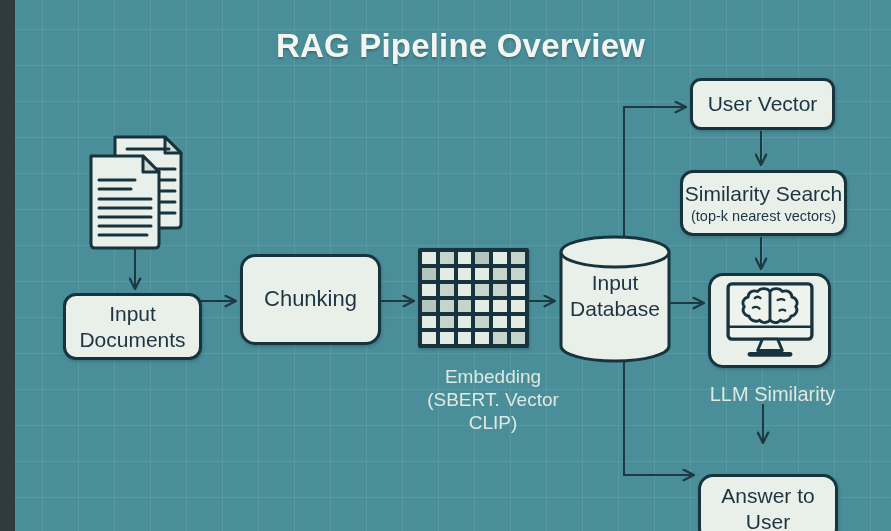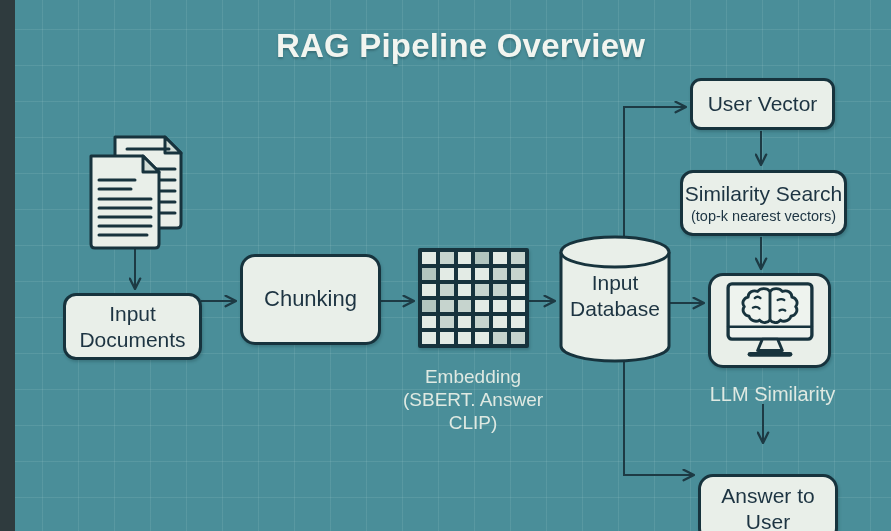--- a/index.html
+++ b/index.html
@@ -42,21 +42,21 @@
     background:#17333d;border-radius:2px;
     display:grid;grid-template-columns:repeat(6,1fr);grid-template-rows:repeat(6,1fr);
     gap:4px;padding:4px;
     box-shadow:1px 2px 3px rgba(10,35,40,0.22);
   }
   .matrix .cell{width:100%;height:100%;}
   .light-label{
     position:absolute;z-index:2;color:#dfe9e2;text-align:center;
     font-size:19px;line-height:1.2;
   }
-  #label-embedding{left:366px;top:366px;width:184px;}
+  #label-embedding{left:386px;top:366px;width:184px;}
   #label-embedding .sub{font-size:19px;}
   #label-llm-generation{left:665px;top:382px;width:185px;font-size:20px;}
   #icon-documents{position:absolute;left:64px;top:134px;z-index:2;}
   #node-vector-db{position:absolute;left:542px;top:232px;width:116px;height:136px;z-index:2;}
   #node-vector-db .db-label{
     position:absolute;left:8px;right:8px;top:38px;color:#1d3442;
     font-size:21px;line-height:1.25;text-align:center;
   }
   .llm-icon{display:block;}
 </style>
@@ -151,21 +151,21 @@
       <div class="cell" style="background: rgb(227, 235, 229);"></div>
       <div class="cell" style="background: rgb(227, 235, 229);"></div>
       <div class="cell" style="background: rgb(227, 235, 229);"></div>
       <div class="cell" style="background: rgb(227, 235, 229);"></div>
       <div class="cell" style="background: rgb(198, 212, 206);"></div>
       <div class="cell" style="background: rgb(198, 212, 206);"></div>
     </div>
 
   <div class="light-label" id="label-embedding">
     <div>Embedding</div>
-    <div class="sub">(SBERT. Answer CLIP)</div>
+    <div class="sub">(SBERT. Vector CLIP)</div>
   </div>
 
   <div id="node-vector-db">
     <svg width="116" height="136" viewBox="0 0 116 136">
       <g stroke="#17333d" stroke-width="3" fill="#e9efe9">
         <path d="M4,20 L4,114 A54,15 0 0 0 112,114 L112,20"></path>
         <ellipse cx="58" cy="20" rx="54" ry="15"></ellipse>
       </g>
     </svg>
     <div class="db-label">Input Database</div>

